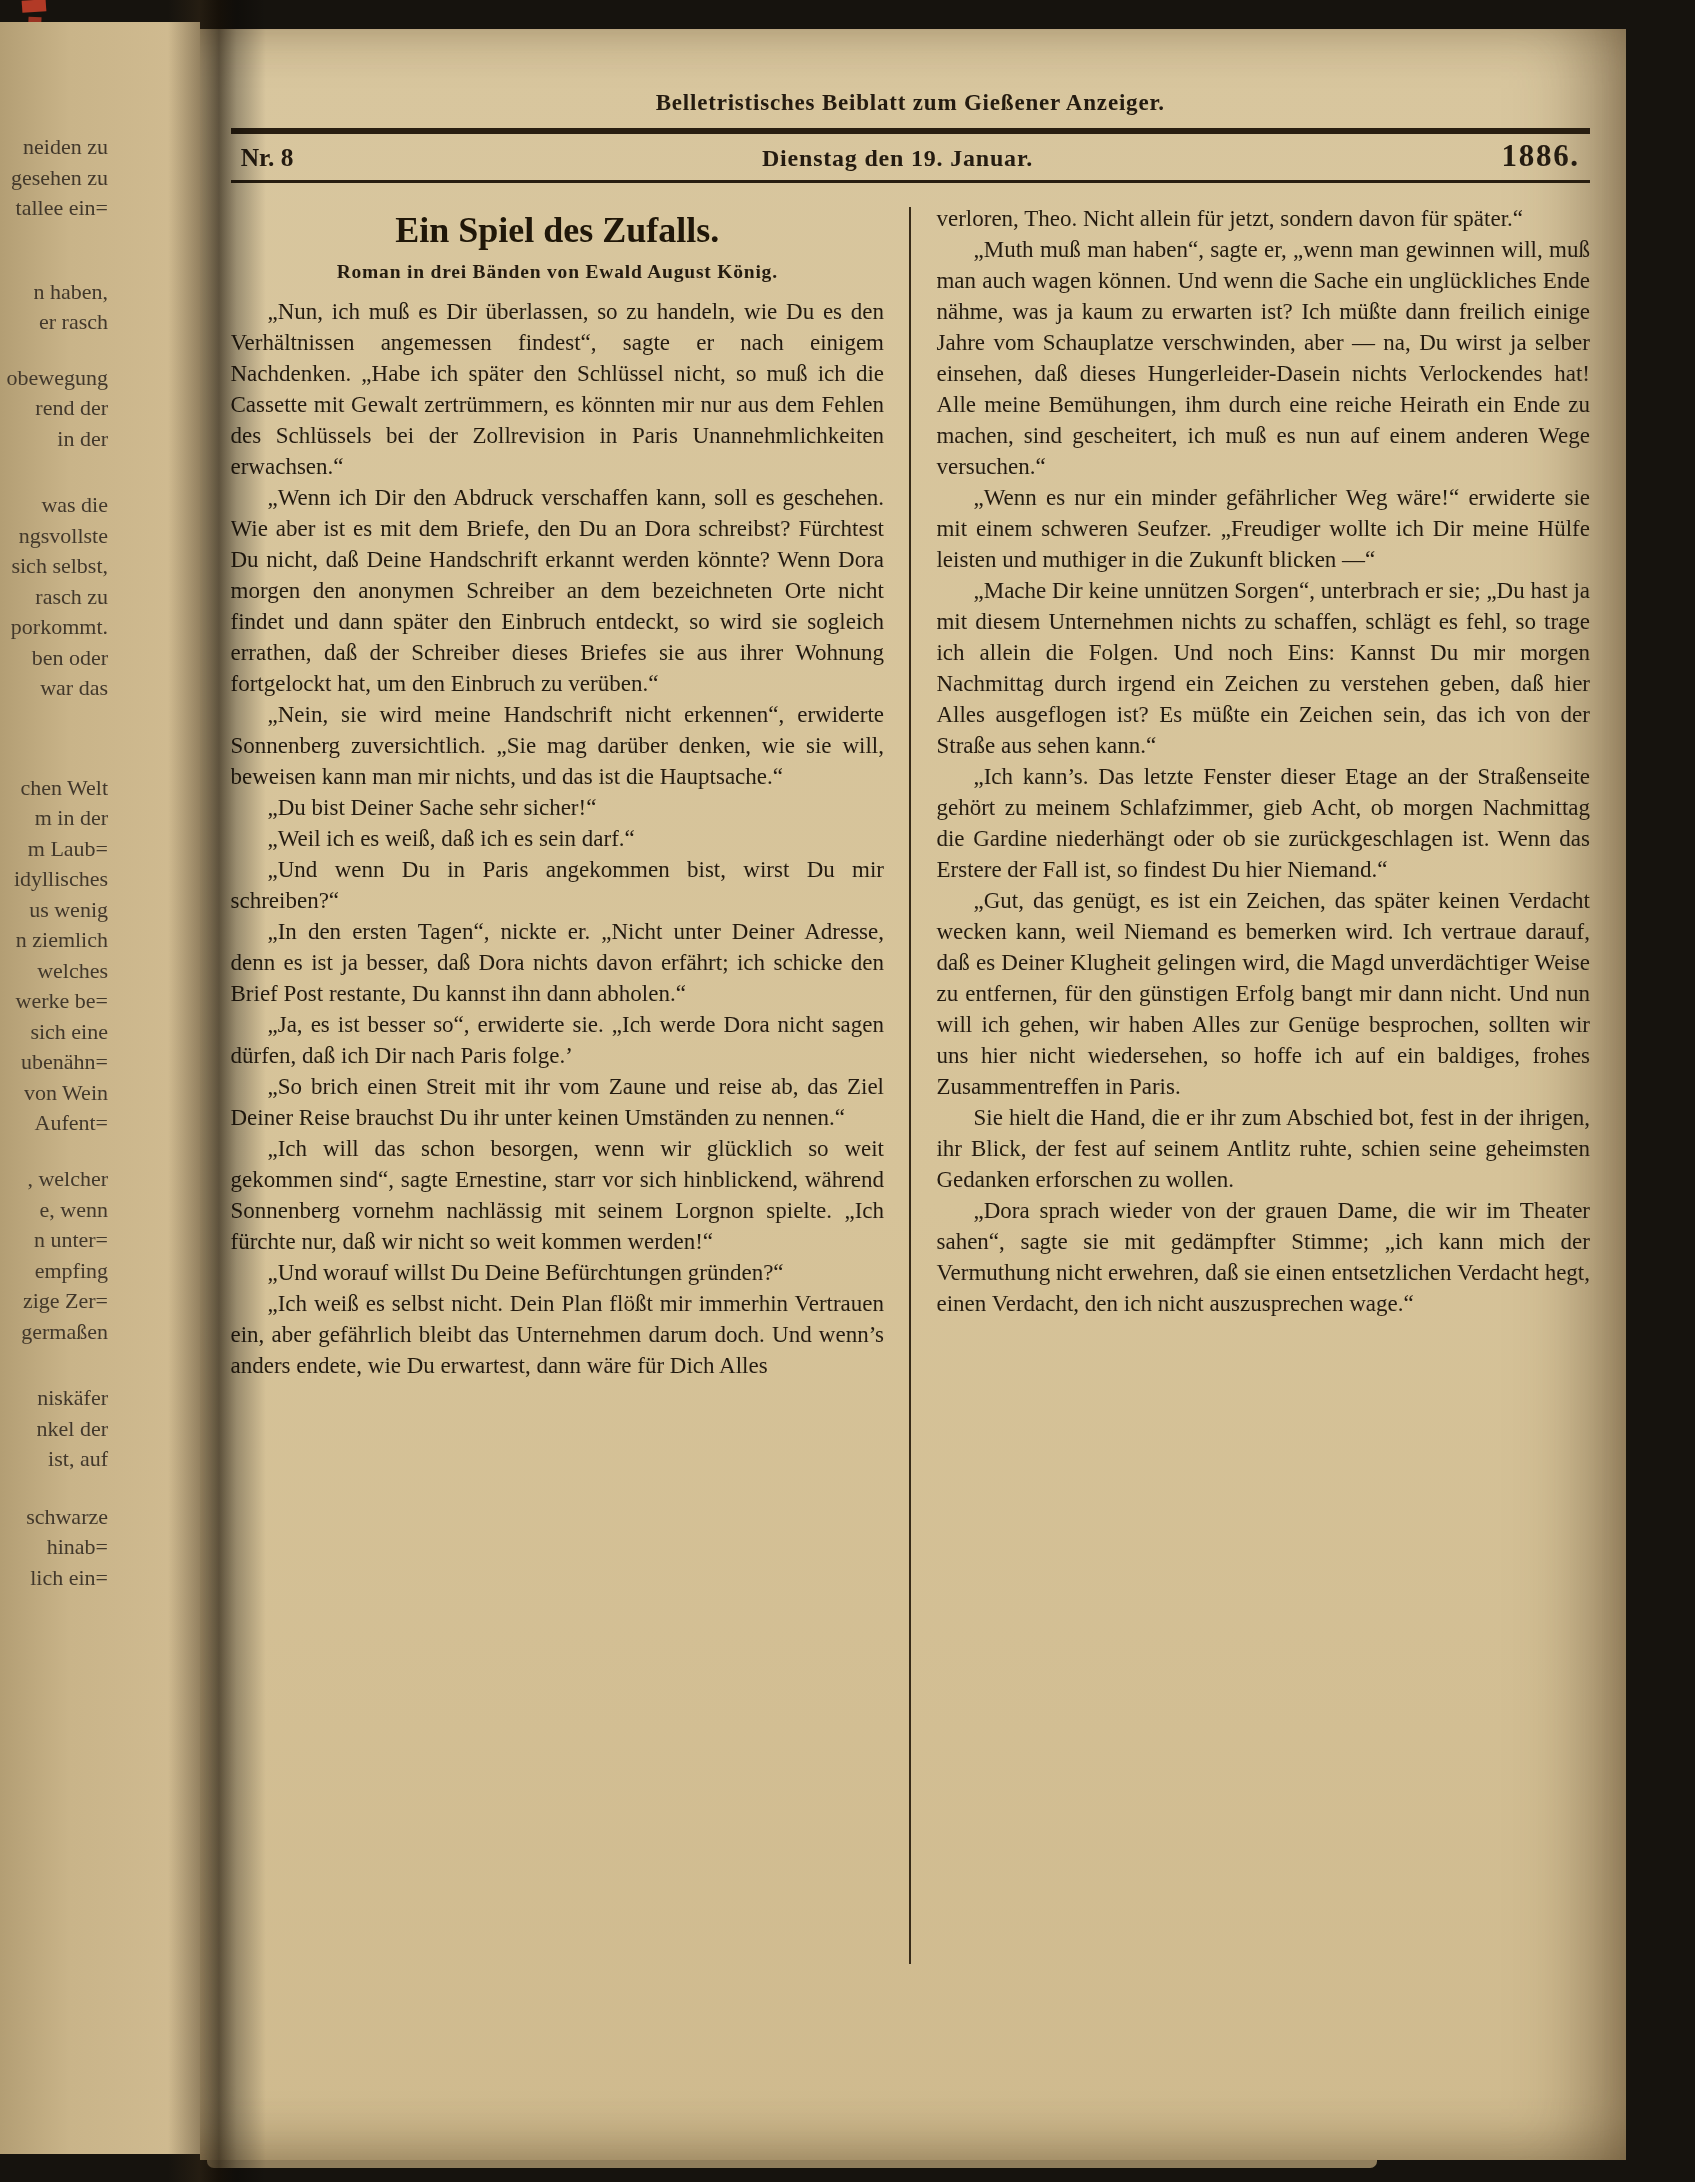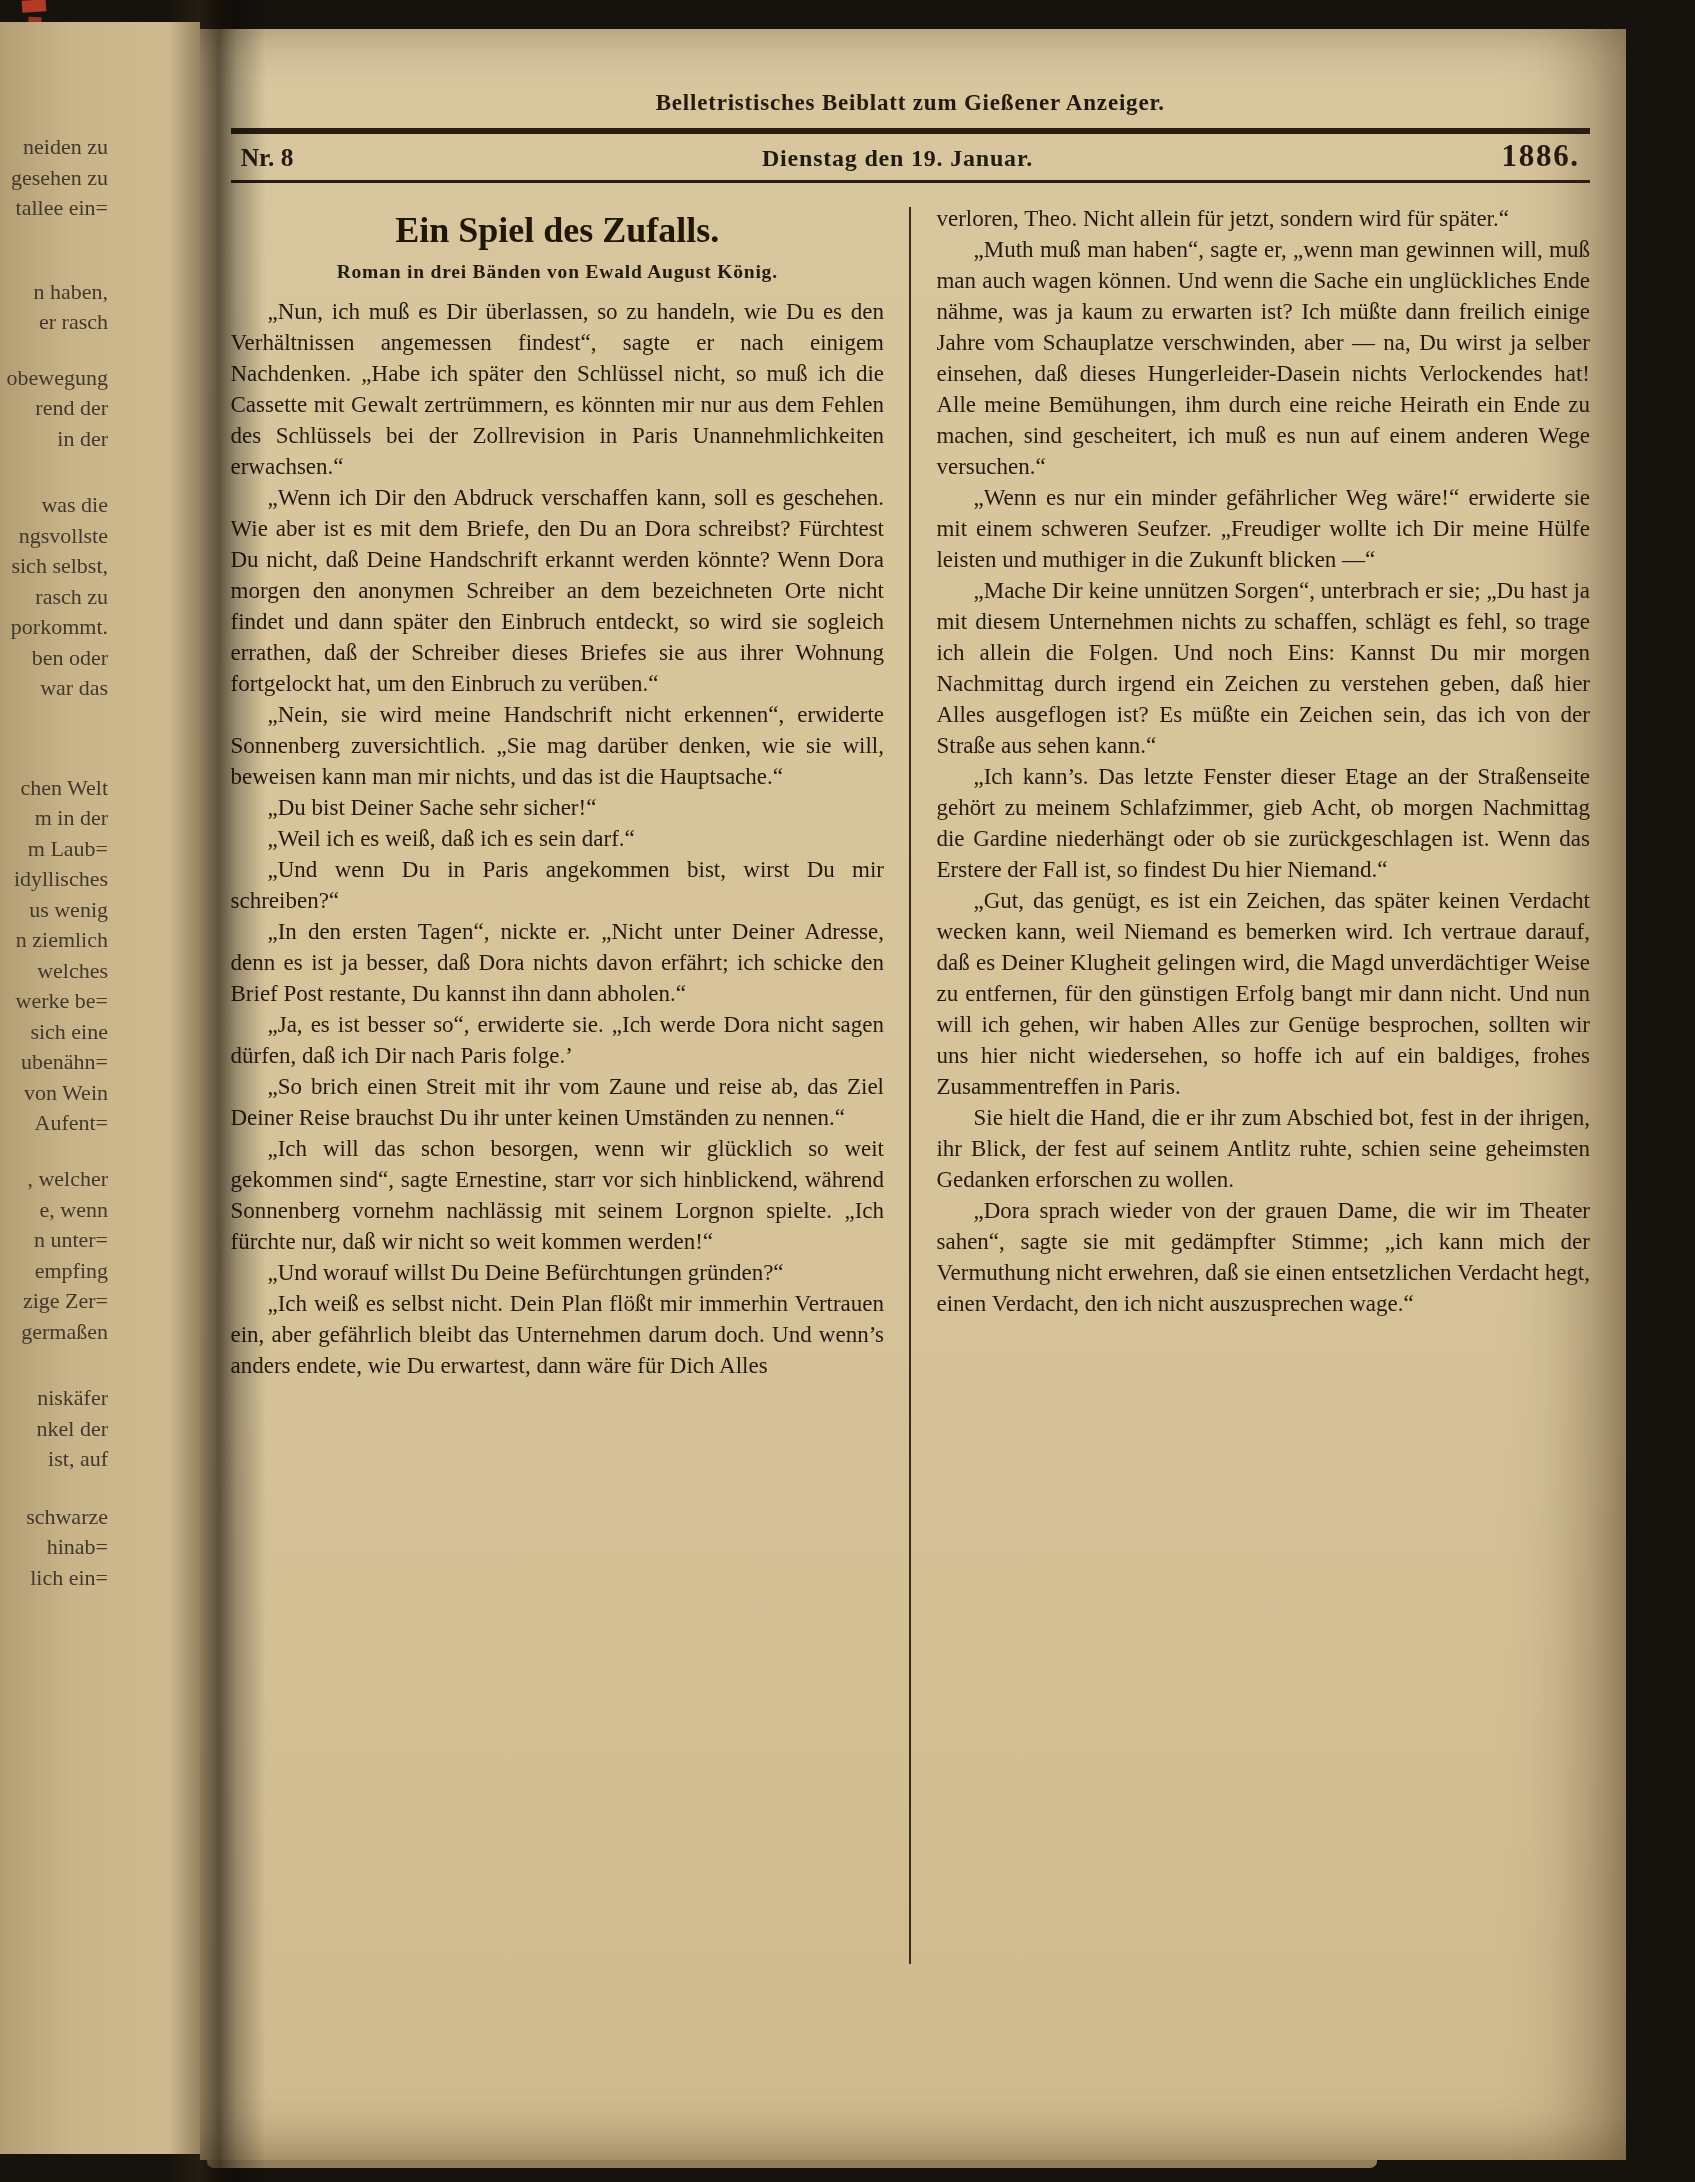--- a/index.html
+++ b/index.html
@@ -186,21 +186,21 @@
             <p>„Ich will das schon besorgen, wenn wir glücklich so weit gekommen sind“, sagte Ernestine, starr vor sich hinblickend, während Sonnenberg vornehm nachlässig mit seinem Lorgnon spielte. „Ich fürchte nur, daß wir nicht so weit kommen werden!“</p>
             <p>„Und worauf willst Du Deine Befürchtungen gründen?“</p>
             <p>„Ich weiß es selbst nicht. Dein Plan flößt mir immerhin Vertrauen ein, aber gefährlich bleibt das Unternehmen darum doch. Und wenn’s anders endete, wie Du erwartest, dann wäre für Dich Alles</p>
           </div>
       </section>
 
       <div class="col-rule"></div>
 
       <section class="col col-right">
         <div class="body">
-            <p>verloren, Theo. Nicht allein für jetzt, sondern wird für später.“</p>
+            <p>verloren, Theo. Nicht allein für jetzt, sondern davon für später.“</p>
             <p>„Muth muß man haben“, sagte er, „wenn man gewinnen will, muß man auch wagen können. Und wenn die Sache ein unglückliches Ende nähme, was ja kaum zu erwarten ist? Ich müßte dann freilich einige Jahre vom Schauplatze verschwinden, aber — na, Du wirst ja selber einsehen, daß dieses Hungerleider-Dasein nichts Verlockendes hat! Alle meine Bemühungen, ihm durch eine reiche Heirath ein Ende zu machen, sind gescheitert, ich muß es nun auf einem anderen Wege versuchen.“</p>
             <p>„Wenn es nur ein minder gefährlicher Weg wäre!“ erwiderte sie mit einem schweren Seufzer. „Freudiger wollte ich Dir meine Hülfe leisten und muthiger in die Zukunft blicken —“</p>
             <p>„Mache Dir keine unnützen Sorgen“, unterbrach er sie; „Du hast ja mit diesem Unternehmen nichts zu schaffen, schlägt es fehl, so trage ich allein die Folgen. Und noch Eins: Kannst Du mir morgen Nachmittag durch irgend ein Zeichen zu verstehen geben, daß hier Alles ausgeflogen ist? Es müßte ein Zeichen sein, das ich von der Straße aus sehen kann.“</p>
             <p>„Ich kann’s. Das letzte Fenster dieser Etage an der Straßenseite gehört zu meinem Schlafzimmer, gieb Acht, ob morgen Nachmittag die Gardine niederhängt oder ob sie zurückgeschlagen ist. Wenn das Erstere der Fall ist, so findest Du hier Niemand.“</p>
             <p>„Gut, das genügt, es ist ein Zeichen, das später keinen Verdacht wecken kann, weil Niemand es bemerken wird. Ich vertraue darauf, daß es Deiner Klugheit gelingen wird, die Magd unverdächtiger Weise zu entfernen, für den günstigen Erfolg bangt mir dann nicht. Und nun will ich gehen, wir haben Alles zur Genüge besprochen, sollten wir uns hier nicht wiedersehen, so hoffe ich auf ein baldiges, frohes Zusammentreffen in Paris.</p>
             <p>Sie hielt die Hand, die er ihr zum Abschied bot, fest in der ihrigen, ihr Blick, der fest auf seinem Antlitz ruhte, schien seine geheimsten Gedanken erforschen zu wollen.</p>
             <p>„Dora sprach wieder von der grauen Dame, die wir im Theater sahen“, sagte sie mit gedämpfter Stimme; „ich kann mich der Vermuthung nicht erwehren, daß sie einen entsetzlichen Verdacht hegt, einen Verdacht, den ich nicht auszusprechen wage.“</p>
           </div>
       </section>
 

